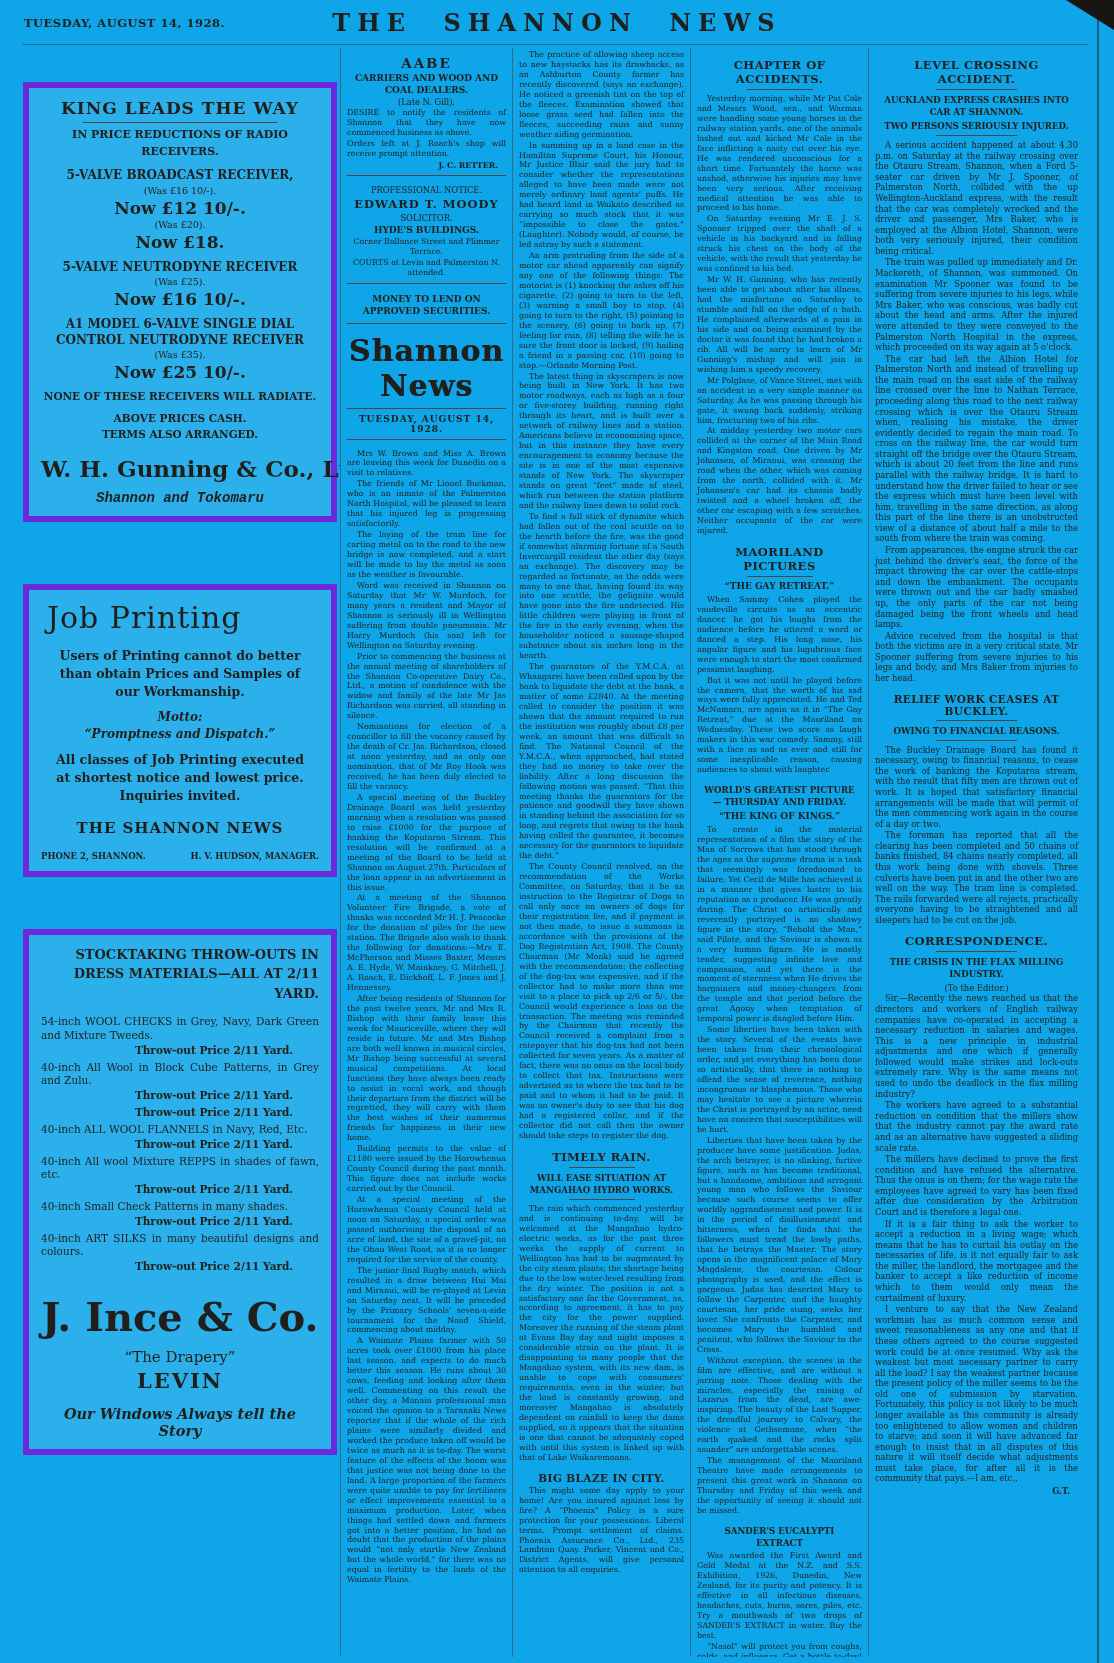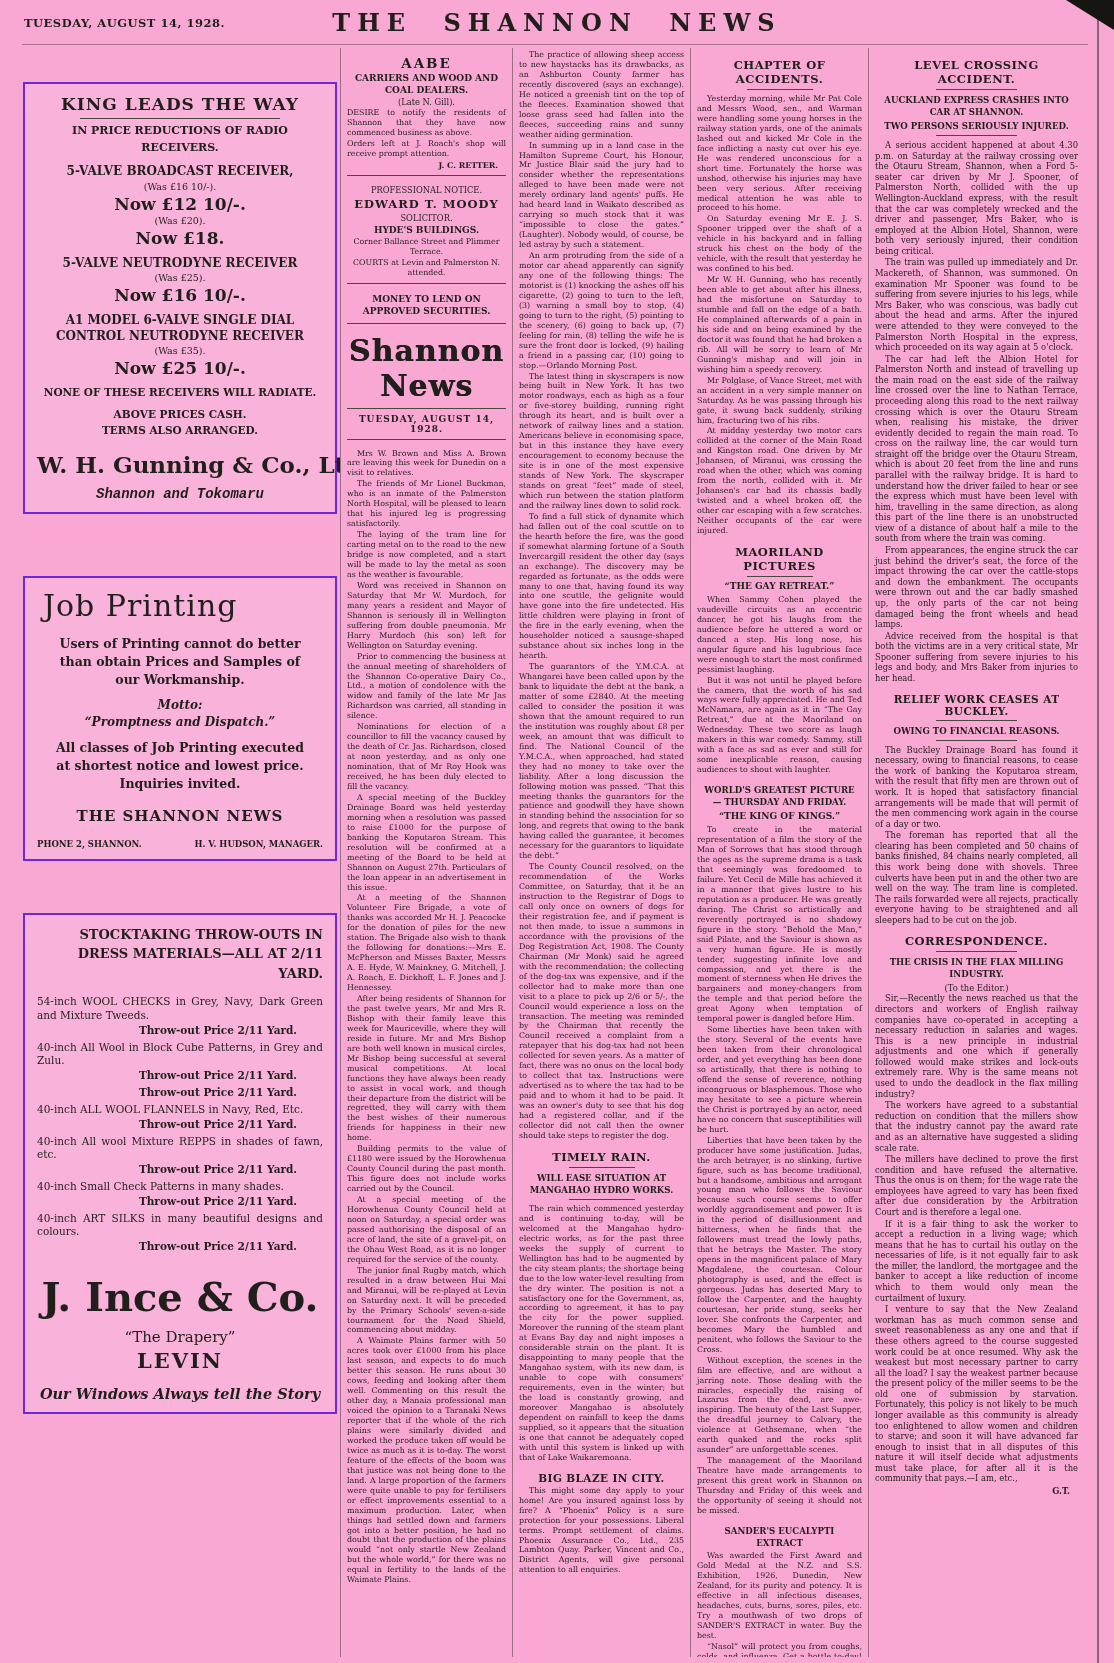--- a/index.html
+++ b/index.html
@@ -1,40 +1,40 @@
 <!DOCTYPE html>
 <html><head>
 <meta charset="utf-8">
 <style>
   * { margin:0; padding:0; box-sizing:border-box; }
   html,body { background:#4a4844; }
   .page {
     position:relative; width:1114px; height:1663px; margin:0 auto;
-    background:#f9a8d4;
+    background:#0ea5e9;
     background-image: linear-gradient(90deg, #dfddd6 0%, #ecead_3 3%, #eceae3 50%, #e6e4dd 97%, #d8d6cf 100%);
     color:#211f1b; overflow:hidden;
     font-family:"DejaVu Serif","Liberation Serif",serif;
   }
   .hdr-date { position:absolute; left:24px; top:16px; font-size:11.5px; font-weight:bold; letter-spacing:.5px; }
   .hdr-title { position:absolute; top:8px; left:0; width:100%; text-align:center; font-size:24px; font-weight:bold; letter-spacing:7px; word-spacing:16px; }
   .hdr-rule { position:absolute; top:44px; left:22px; right:26px; border-top:1px solid rgba(60,56,48,.45); }
   .scan-right { position:absolute; top:0; right:15px; width:2px; height:100%; background:rgba(30,28,24,.5); }
   .corner { position:absolute; top:0; right:0; width:0; height:0; border-top:30px solid #161511; border-left:48px solid transparent; }
 
   .cols { position:absolute; top:48px; left:22px; right:26px; bottom:6px; display:flex; }
   .col { flex:none; height:100%; overflow:hidden; padding:0 6px; font-size:7.9px; }
   .col + .col { border-left:1px solid rgba(70,66,58,.55); }
   .col1 { width:318px; padding:34px 3px 0 1px; }
   .col2 { width:172px; padding-top:5px; }
   .col3 { width:178px; padding-top:2px; }
   .col4 { width:178px; padding-top:2px; }
   .col5 { width:216px; padding-top:2px; font-size:8.4px; }
 
   .block { margin-bottom:9px; }
-  .box { border:2px solid #6d28d9; padding:10px 12px; background:rgba(255,255,255,.12); }
+  .box { border:6px solid #6d28d9; padding:10px 12px; background:rgba(255,255,255,.12); }
 
   .rl { border-top:1px solid #4a473f; }
   .rl.rule  { margin:5px 0; }
   .rl.mrule { width:70%; margin:4px auto; }
   .rl.srule { width:40%; margin:3px auto 4px; }
 
   
   .i-p  { text-align:justify; text-indent:10px; line-height:1.26; margin-bottom:1px; }
   .i-pn { text-align:justify; line-height:1.26; margin-bottom:1px; }
   .i-pc { text-align:center; line-height:1.3; }

